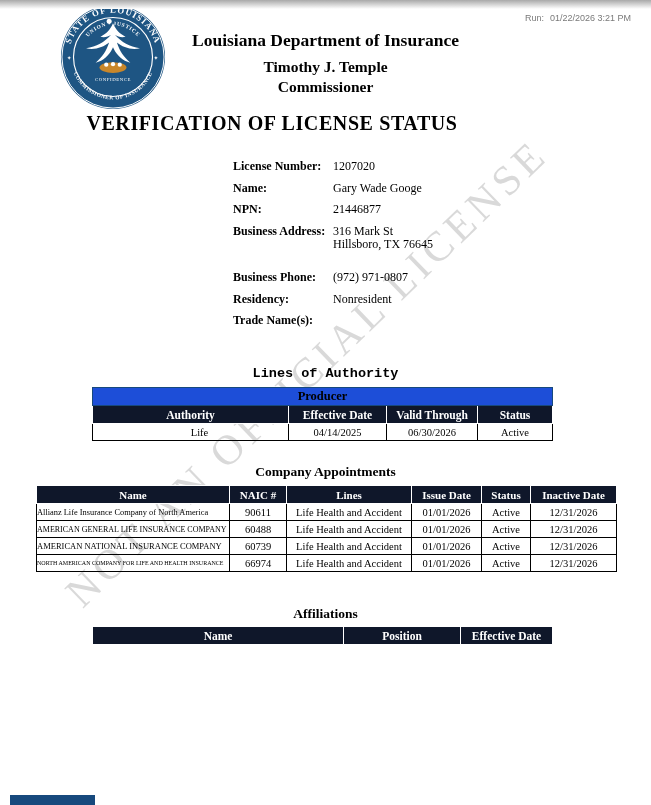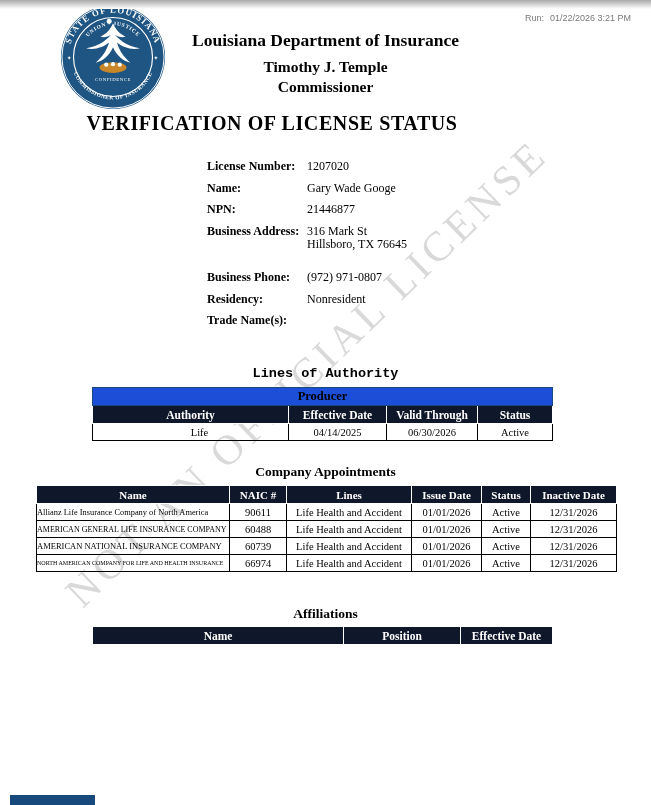--- a/index.html
+++ b/index.html
@@ -14,21 +14,21 @@
   .seal{position:absolute;left:60px;top:4px;width:106px;height:106px;z-index:2;}
   .org-header{position:absolute;left:0;top:14px;width:651px;text-align:center;z-index:2;margin-top:16px;}
   .org-title{font-size:17.5px;font-weight:bold;}
   .org-name{font-size:15.5px;font-weight:bold;margin-top:7px;}
   .org-role{font-size:15.5px;font-weight:bold;margin-top:2px;}
   .doc-title{position:absolute;left:0;top:112px;width:544px;text-align:center;
         font-size:20px;font-weight:bold;letter-spacing:.6px;z-index:2;}
   .watermark{position:absolute;left:-15px;top:352px;width:640px;height:54px;z-index:1;
         text-align:center;font-size:42px;letter-spacing:5px;color:rgba(185,185,185,0.55);
         transform:rotate(-44deg);white-space:nowrap;}
-  .details{position:absolute;left:207px;top:160px;z-index:2;}
+  .details{position:absolute;left:233px;top:160px;z-index:2;}
   .frow{display:flex;margin-bottom:9px;font-size:12px;line-height:12.5px;}
   .flabel{width:100px;font-weight:bold;flex:none;}
   .fvalue{white-space:nowrap;}
   .fvalue .line2{line-height:14px;}
   .gap{margin-top:20px;}
   .sec-title{position:absolute;left:0;width:651px;text-align:center;
         font-size:13.5px;font-weight:bold;z-index:2;}
   .loa-title{top:366px;font-family:Liberation Mono, monospace;}
   .ca-title{top:464px;}
   .aff-title{top:606px;}

